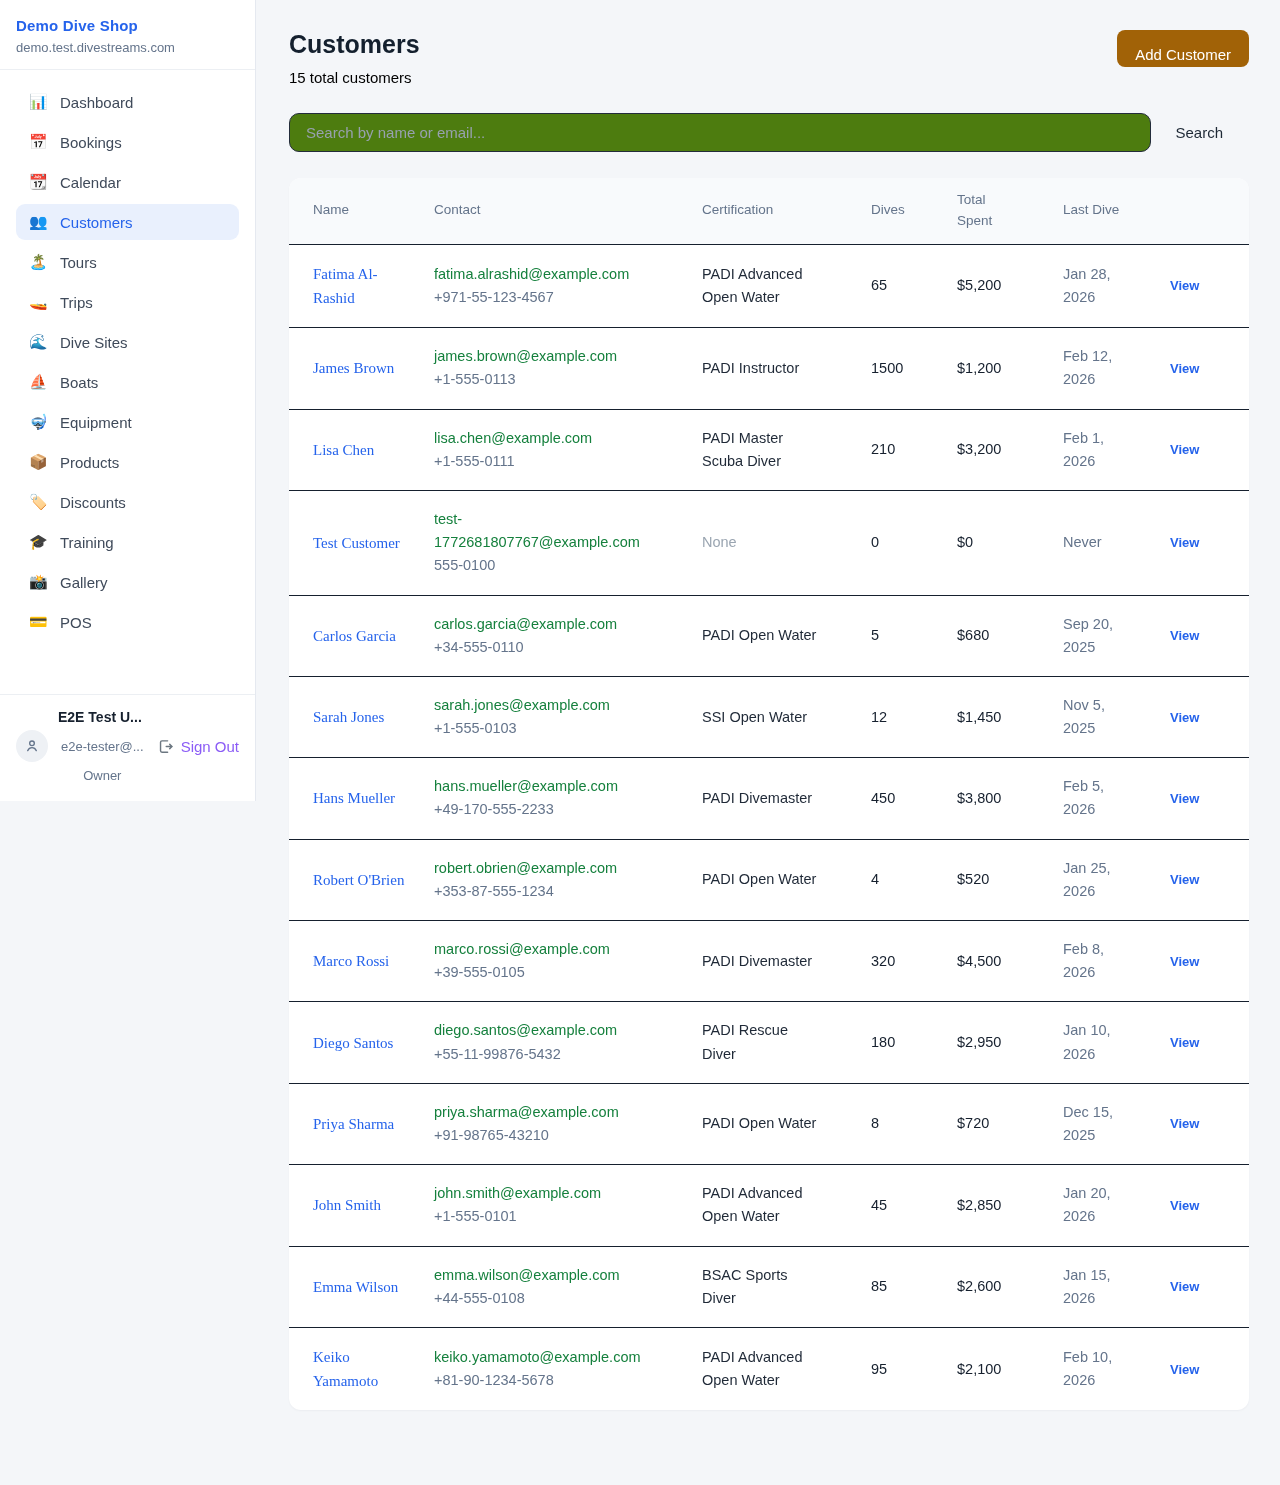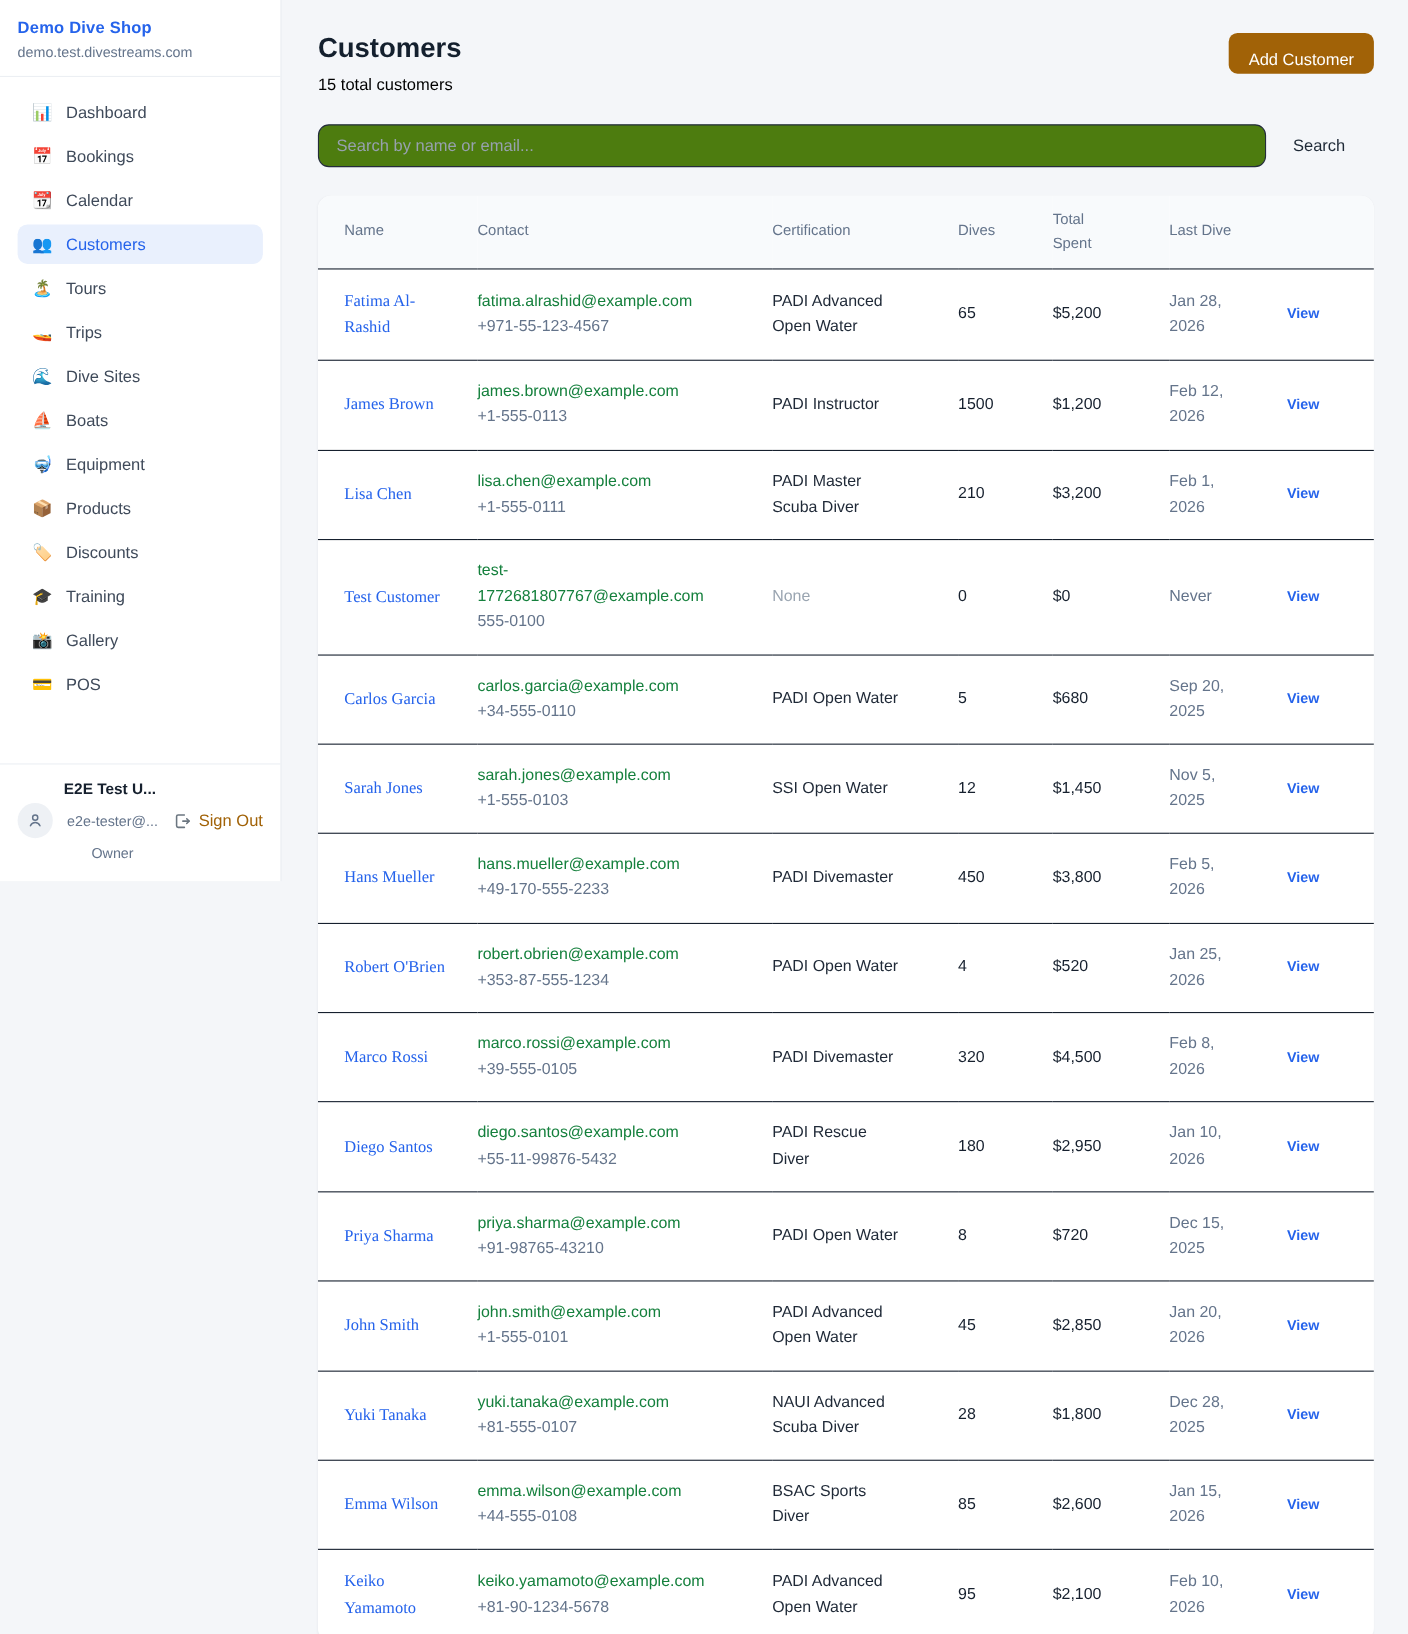--- a/index.html
+++ b/index.html
@@ -42,21 +42,21 @@
   .avatar {
     width: 32px; height: 32px; border-radius: 50%;
     background: #eef1f5; flex: 0 0 auto;
     display: flex; align-items: center; justify-content: center;
   }
   .user-meta { flex: 1 1 auto; min-width: 0; }
   .user-name { font-size: 14px; font-weight: bold; color: #16202e; white-space: nowrap; }
   .user-email, .user-role { font-size: 13px; color: #64748b; margin-top: 14px; white-space: nowrap; text-align: center; }
   .signout {
     display: flex; align-items: center; gap: 7px;
-    color: #a16207; font-size: 15px; cursor: pointer;
+    color: #8b5cf6; font-size: 15px; cursor: pointer;
     background: none; border: none; font-family: inherit;
     white-space: nowrap;
   }
 
   
   .main { margin-left: 256px; padding: 30px 31px 0 33px; }
   .page-header { display: flex; justify-content: space-between; align-items: flex-start; }
   .page-title { font-size: 25px; font-weight: bold; color: #14202e; }
   .page-subtitle { font-size: 15px; color: #000000; margin-top: 10px; }
   .btn-primary {
@@ -425,36 +425,20 @@
     <td class="cell-cert">PADI Advanced Open Water</td>
     <td class="cell-dives">45</td>
     <td class="cell-spent">$2,850</td>
     <td class="cell-last">Jan 20, 2026</td>
     <td class="cell-view">
       <a class="view-link">View</a>
     </td>
   </tr>
           <tr>
     <td class="cell-name">
-      <a class="name-link">Yuki Tanaka</a>
-    </td>
-    <td class="cell-contact">
-      <div class="contact-email">yuki.tanaka@example.com</div>
-      <div class="contact-phone">+81-555-0107</div>
-    </td>
-    <td class="cell-cert">NAUI Advanced Scuba Diver</td>
-    <td class="cell-dives">28</td>
-    <td class="cell-spent">$1,800</td>
-    <td class="cell-last">Dec 28, 2025</td>
-    <td class="cell-view">
-      <a class="view-link">View</a>
-    </td>
-  </tr>
-          <tr>
-    <td class="cell-name">
       <a class="name-link">Emma Wilson</a>
     </td>
     <td class="cell-contact">
       <div class="contact-email">emma.wilson@example.com</div>
       <div class="contact-phone">+44-555-0108</div>
     </td>
     <td class="cell-cert">BSAC Sports Diver</td>
     <td class="cell-dives">85</td>
     <td class="cell-spent">$2,600</td>
     <td class="cell-last">Jan 15, 2026</td>

